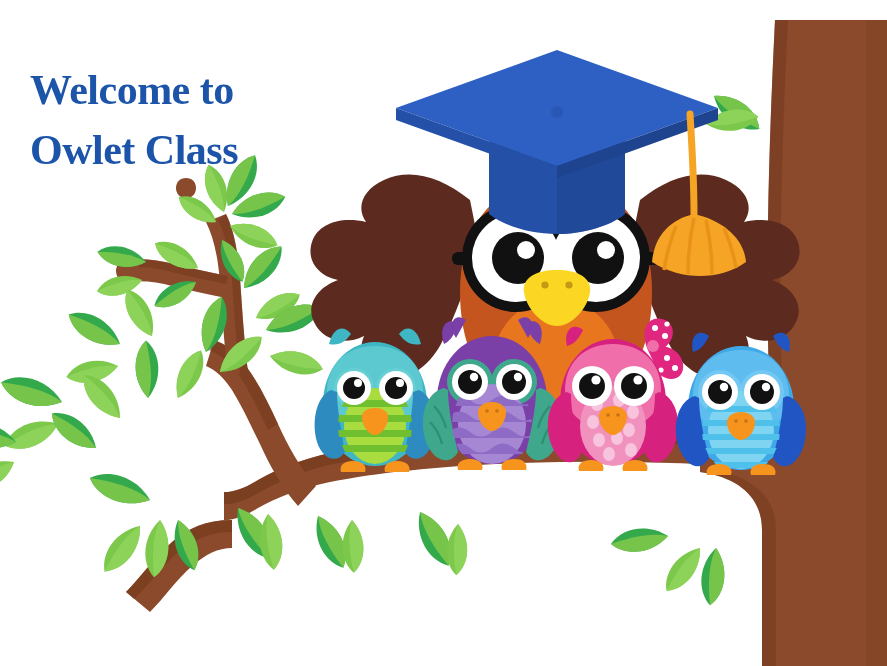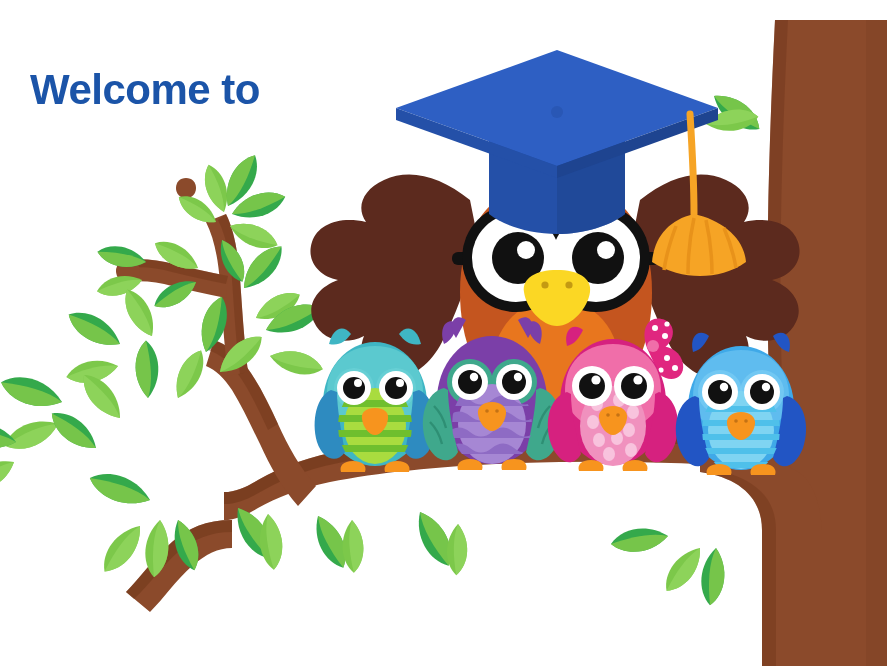--- a/index.html
+++ b/index.html
@@ -14,21 +14,21 @@
   #artboard{position:absolute;inset:0;}
   #artboard svg{display:block;width:887px;height:666px;}
 
   #title-block{
     position:absolute;
     left:30px; top:60px;
     width:330px;
     pointer-events:none;
   }
   .title-line{
-    font-family:Liberation Sans, sans-serif;
+    font-family:Liberation Serif, serif;
     font-weight:700;
     font-size:42px;
     line-height:60px;
     letter-spacing:-0.5px;
     color:#1B54A8;
     white-space:nowrap;
   }
 </style>
 </head>
 <body>
@@ -510,15 +510,16 @@
 
         <path d="M-22,56 C-32,56 -36,61 -34,67 L-10,67 C-8,61 -12,56 -22,56 Z" fill="#F7941E"></path>
         <path d="M22,56 C32,56 36,61 34,67 L10,67 C8,61 12,56 22,56 Z" fill="#F7941E"></path>
       </g>
 
     </svg>
   </div>
 
   <div id="title-block">
     <div class="title-line">Welcome to</div>
+    <div class="title-line">Owlet Class</div>
   </div>
 
 </div>
 
 </body></html>

